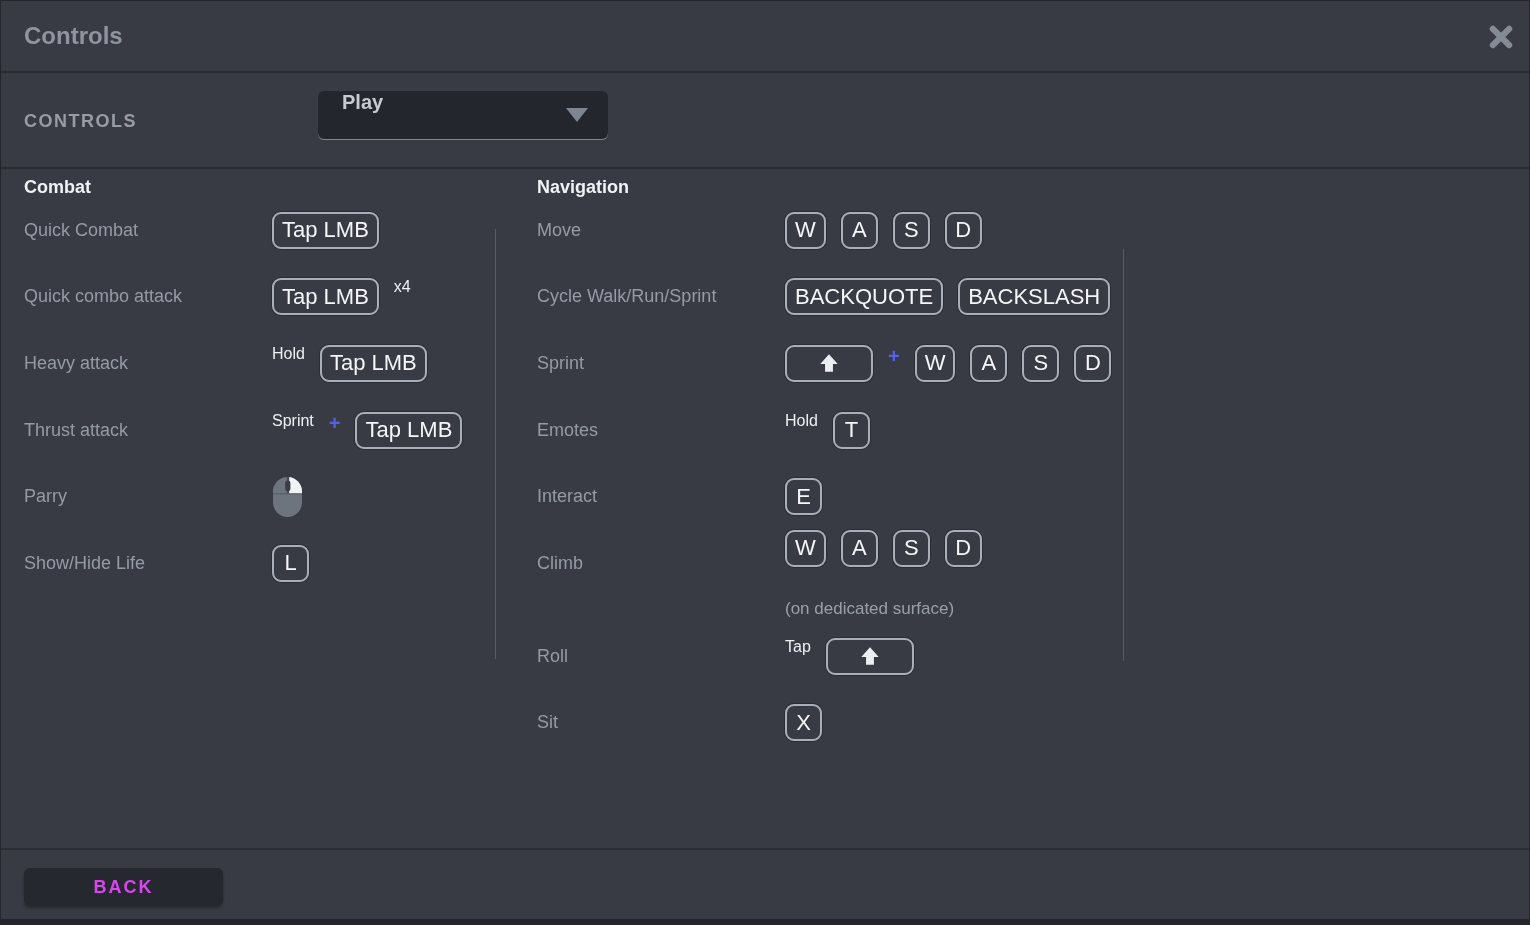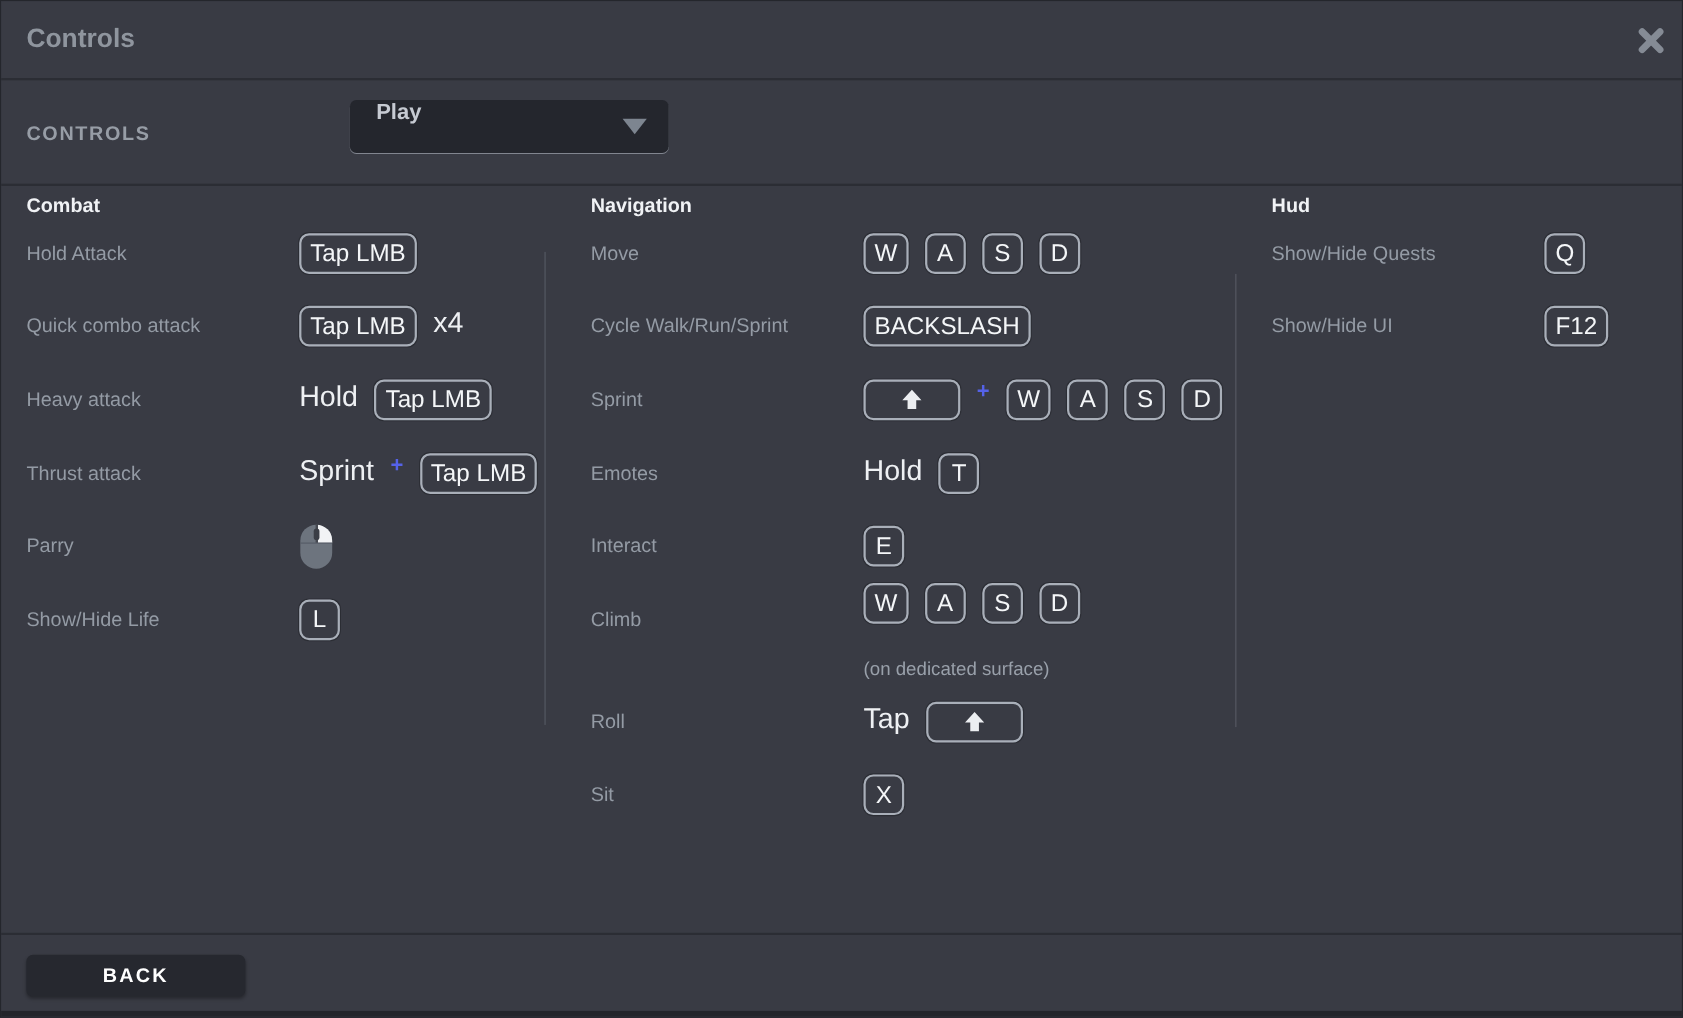--- a/index.html
+++ b/index.html
@@ -77,39 +77,39 @@
   .note { font-size:17px; color:#99a0aa; margin-top:2px; }
 
   .key {
     display:inline-flex; align-items:center; justify-content:center;
     min-width:37px; height:37px; padding:0 8px;
     border:2px solid #a9afb9; border-radius:9px;
     box-shadow:0 0 0 1px rgba(32,34,40,.55);
     color:#f4f6f8; font-size:22px; white-space:nowrap;
   }
   .key-shift { width:88px; padding:0; }
-  .word { font-size:26px; color:#eef0f3; white-space:nowrap; }
+  .word { font-size:16px; color:#eef0f3; white-space:nowrap; }
   .plus { font-size:20px; font-weight:bold; color:#5562e8; }
   .mouse-wrap { display:inline-flex; align-items:center; }
 
   
   .footer {
     position:absolute; left:0; right:0; bottom:0; height:76px;
     border-top:2px solid #2b2d34;
   }
   .footer::after {
     content:""; position:absolute; left:0; right:0; bottom:0; height:5px;
     background:#23252b;
   }
   .back-btn {
     position:absolute; left:23px; top:18px; width:199px; height:38px;
     background:#26282f; border:none; border-radius:6px;
     box-shadow:0 2px 3px rgba(0,0,0,.3);
     font-family:inherit; font-size:18px; font-weight:bold; letter-spacing:2px;
-    color:#ffffff; cursor:pointer;
+    color:#d946ef; cursor:pointer;
   }
 </style>
 </head>
 <body>
 
 <div class="window">
 
   <div class="titlebar">
     <span class="title">Controls</span>
     <button class="close-btn" aria-label="Close">
@@ -126,21 +126,21 @@
       <span class="dd-caret"></span>
     </div>
   </div>
 
   <div class="content">
     <div class="vdivider v1"></div>
     <div class="vdivider v2"></div>
     <div class="col col-combat">
         <div class="sec-title">Combat</div>
         <div class="row">
-          <div class="row-label">Hold Attack</div>
+          <div class="row-label">Quick Combat</div>
           <div class="keys">
             <div class="key">Tap LMB</div>
           </div>
         </div>
         <div class="row">
           <div class="row-label">Quick combo attack</div>
           <div class="keys">
             <div class="key">Tap LMB</div>
             <span class="word">x4</span>
           </div>
@@ -193,20 +193,21 @@
           <div class="keys">
             <div class="key">W</div>
             <div class="key">A</div>
             <div class="key">S</div>
             <div class="key">D</div>
           </div>
         </div>
         <div class="row">
           <div class="row-label">Cycle Walk/Run/Sprint</div>
           <div class="keys">
+            <div class="key">BACKQUOTE</div>
             <div class="key">BACKSLASH</div>
           </div>
         </div>
         <div class="row">
           <div class="row-label">Sprint</div>
           <div class="keys">
             <div class="key key-shift">
               <svg width="26" height="22" viewBox="0 0 24 24">
                 <path d="M12 2.5 L21.5 13 H16.3 V21.5 H7.7 V13 H2.5 Z" fill="#eceef1"></path>
               </svg>
@@ -254,34 +255,19 @@
             </div>
           </div>
         </div>
         <div class="row">
           <div class="row-label">Sit</div>
           <div class="keys">
             <div class="key">X</div>
           </div>
         </div>
       </div>
-    <div class="col col-hud">
-        <div class="sec-title">Hud</div>
-        <div class="row">
-          <div class="row-label">Show/Hide Quests</div>
-          <div class="keys">
-            <div class="key">Q</div>
-          </div>
-        </div>
-        <div class="row">
-          <div class="row-label">Show/Hide UI</div>
-          <div class="keys">
-            <div class="key">F12</div>
-          </div>
-        </div>
-      </div>
   </div>
 
   <div class="footer">
     <button class="back-btn">BACK</button>
   </div>
 
 </div>
 
 </body></html>

